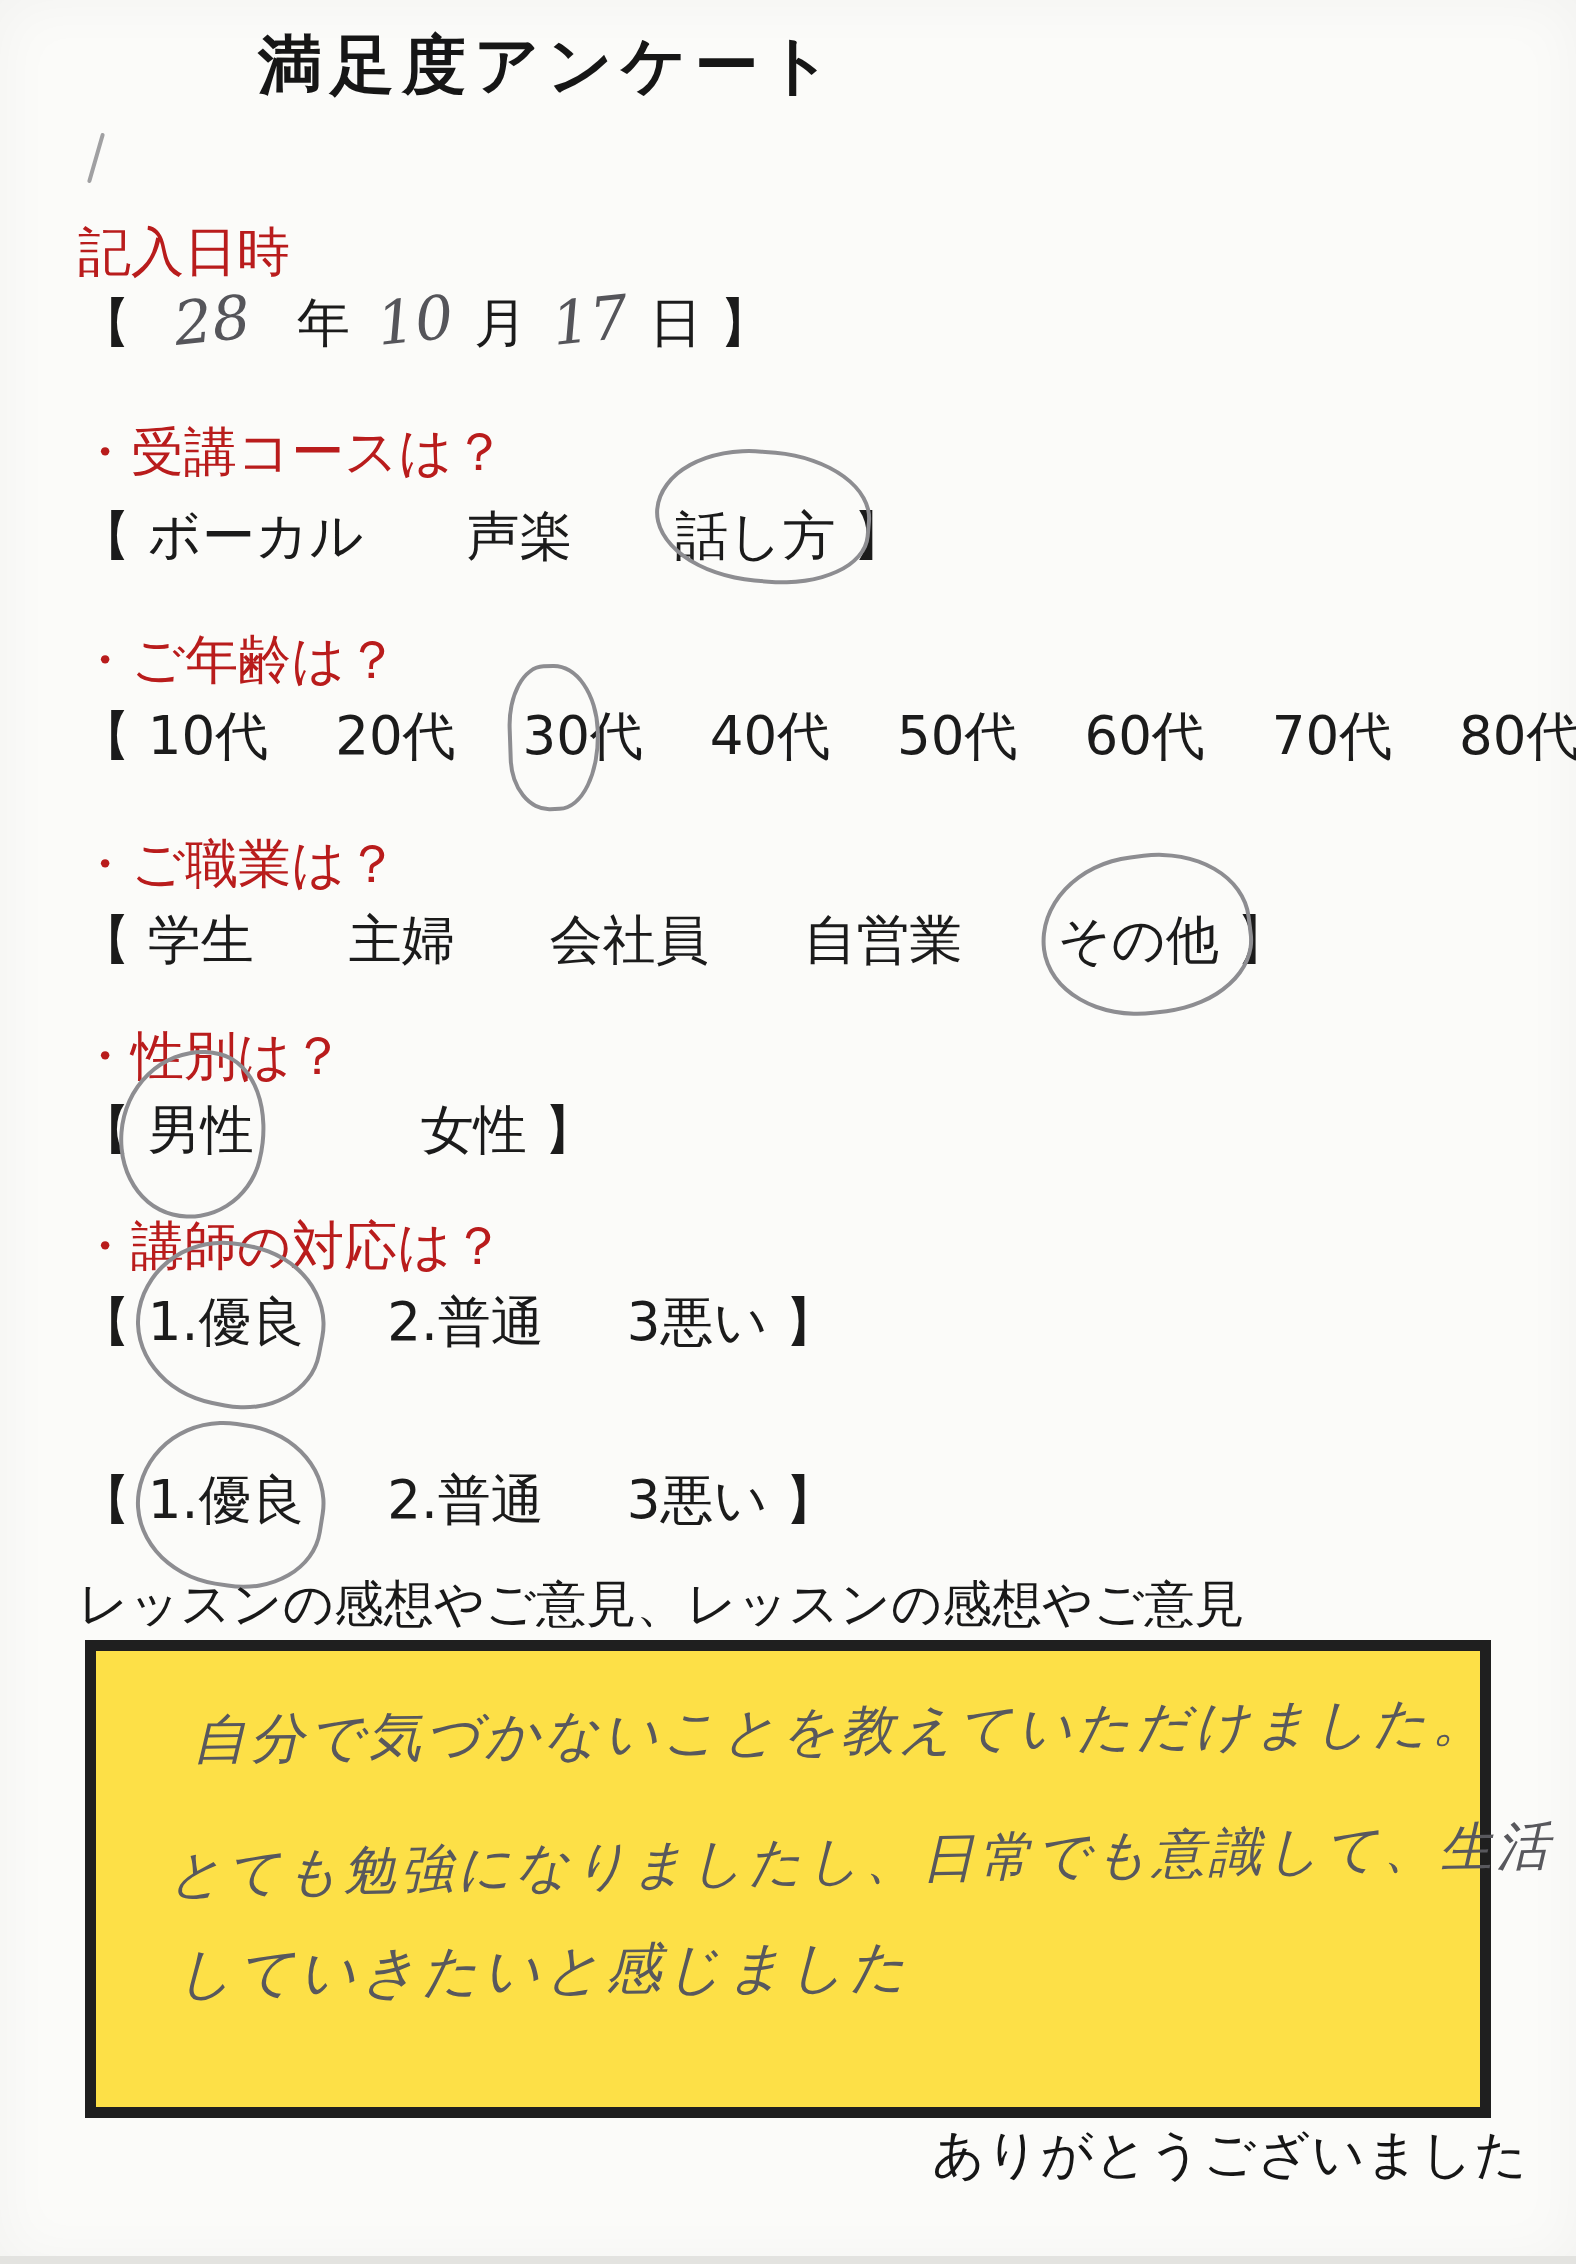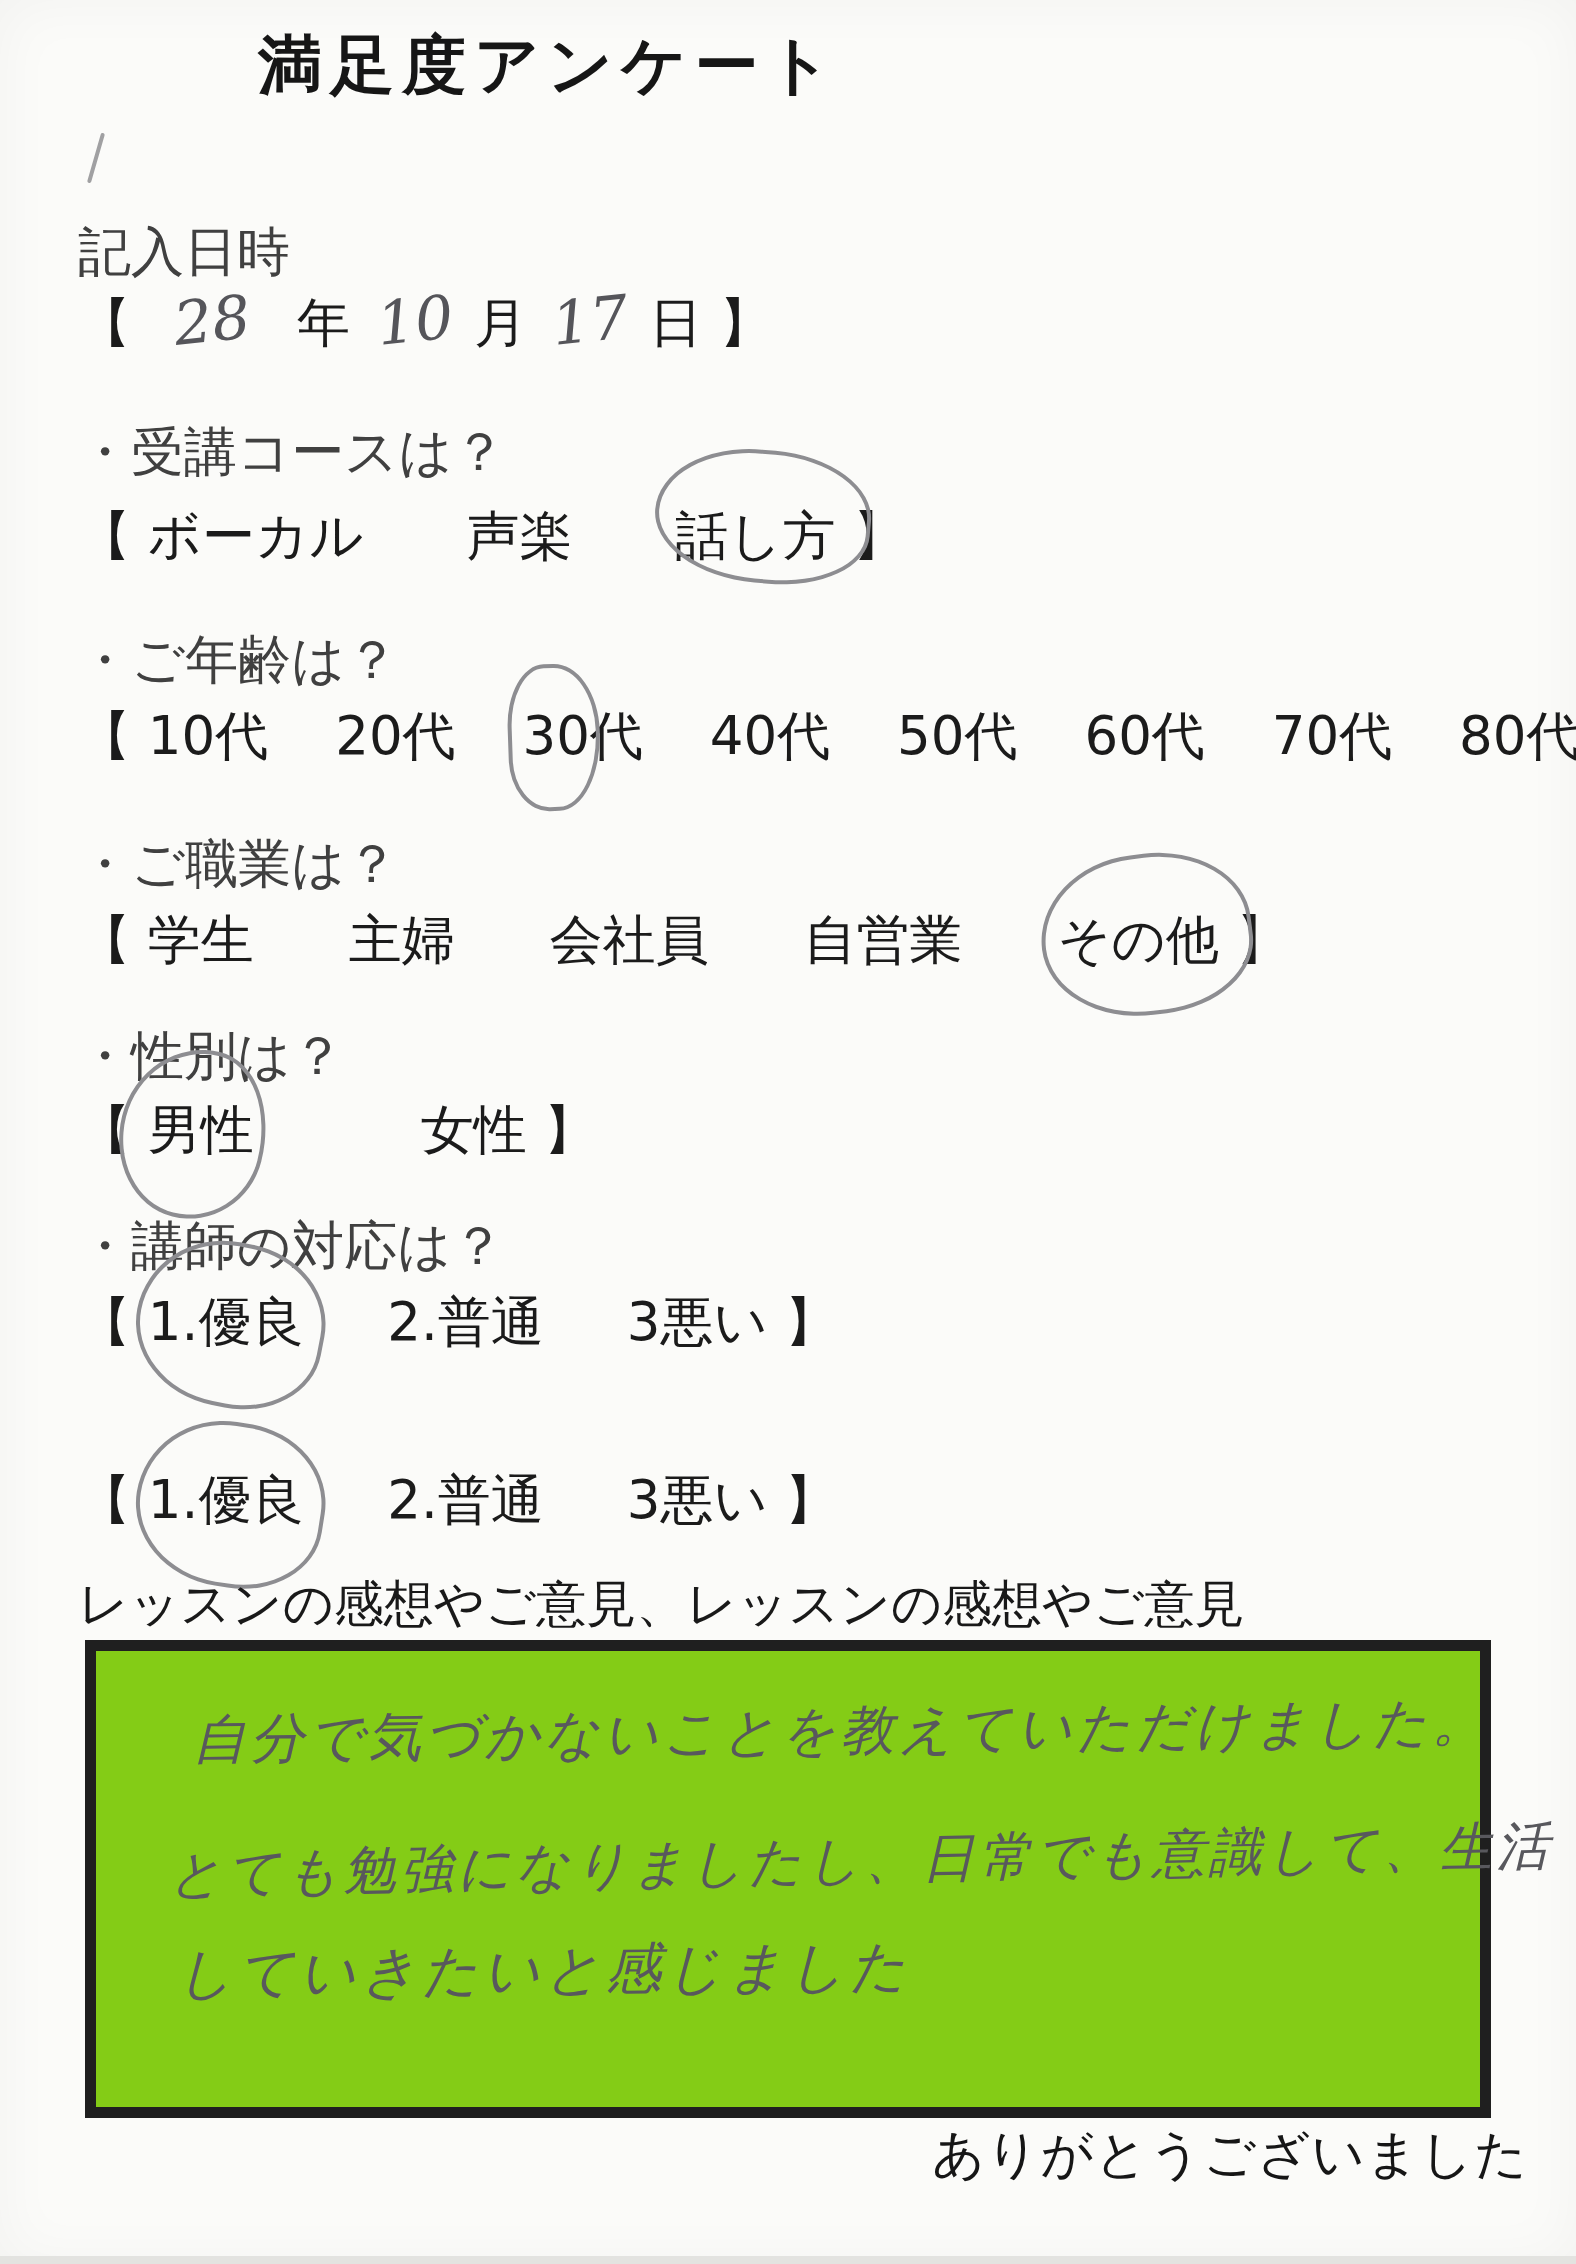--- a/index.html
+++ b/index.html
@@ -12,21 +12,21 @@
     color:#1c1c1c;
     overflow:hidden;
     box-shadow: inset 0 0 60px rgba(0,0,0,0.04);
   }
   .line { position:absolute; white-space:nowrap; line-height:1.15; }
   .title {
     position:absolute; top:22px; left:258px;
     font-size:64px; font-weight:bold; letter-spacing:8px;
     color:#161616;
   }
-  .label { font-size:53px; color:#404040; }
+  .label { font-size:53px; color:#b91c1c; }
   .opts  { font-size:53px; color:#1b1b1b; }
   .br { display:inline-block; }
   .opt { display:inline-block; position:relative; }
   .row-q1 .opt { margin-right:86px;text-align:right; }
   .row-q2 .opt { margin-right:50px; }
   .row-q3 .opt { margin-right:78px; }
   .row-q4 .opt { margin-right:150px; }
   .row-q5 .opt, .row-q6 .opt { margin-right:66px; }
   .opt.last { margin-right:0; }
 
@@ -55,21 +55,21 @@
   .hw-num { font-size:60px; transform:rotate(-6deg); }
   .hw-year  { margin:0 30px 0 26px; }
   .hw-month { margin:0 4px 0 10px; }
   .hw-day   { margin:0 4px 0 8px; }
 
   .comment-box {
     position:absolute; left:85px; top:1640px;
     width:1406px; height:478px;
     box-sizing:border-box;
     border:11px solid #1f1f1f;
-    background:#84cc16;
+    background:#fde047;
   }
   .hw-line {
     position:absolute; white-space:nowrap;
     font-family:"DejaVu Serif","Liberation Serif",serif;
     font-style:italic;
     font-size:54px; letter-spacing:4px;
     color:#58585d;
   }
   .hw-line-0 { top:44px;  left:96px; transform:rotate(-0.8deg); }
   .hw-line-1 { top:174px; left:72px; transform:rotate(-1.2deg); font-size:53px; }

